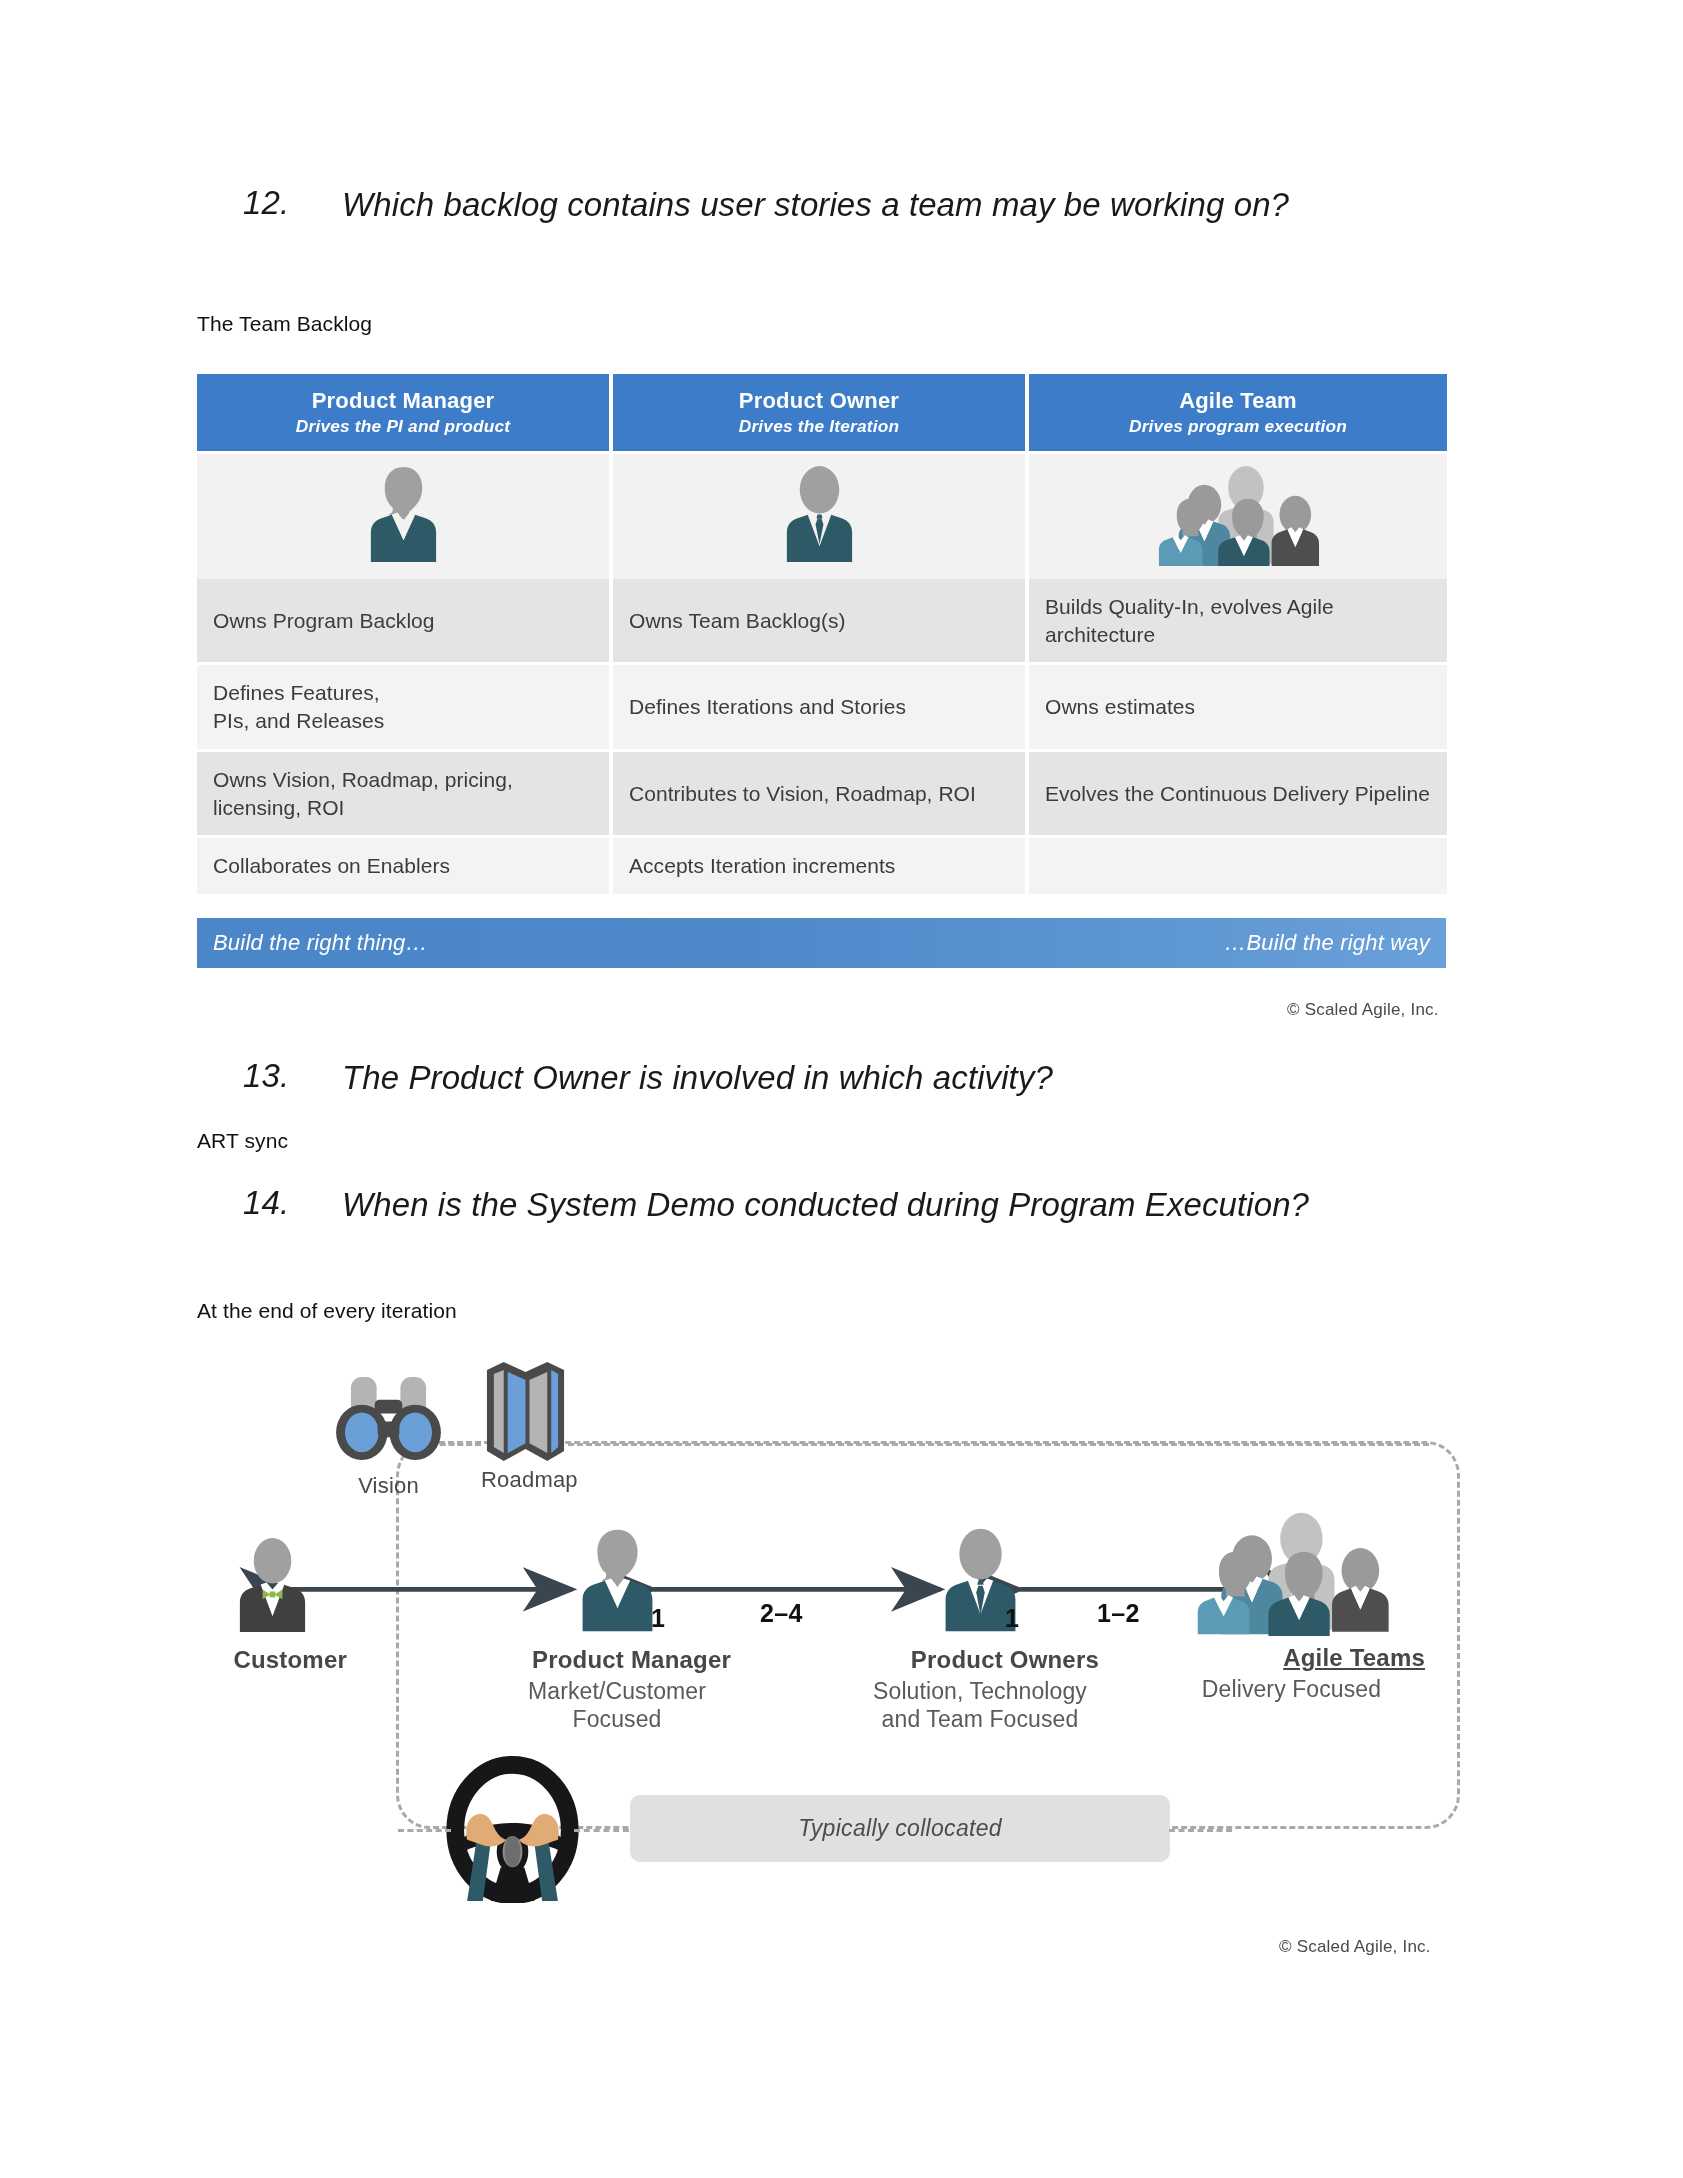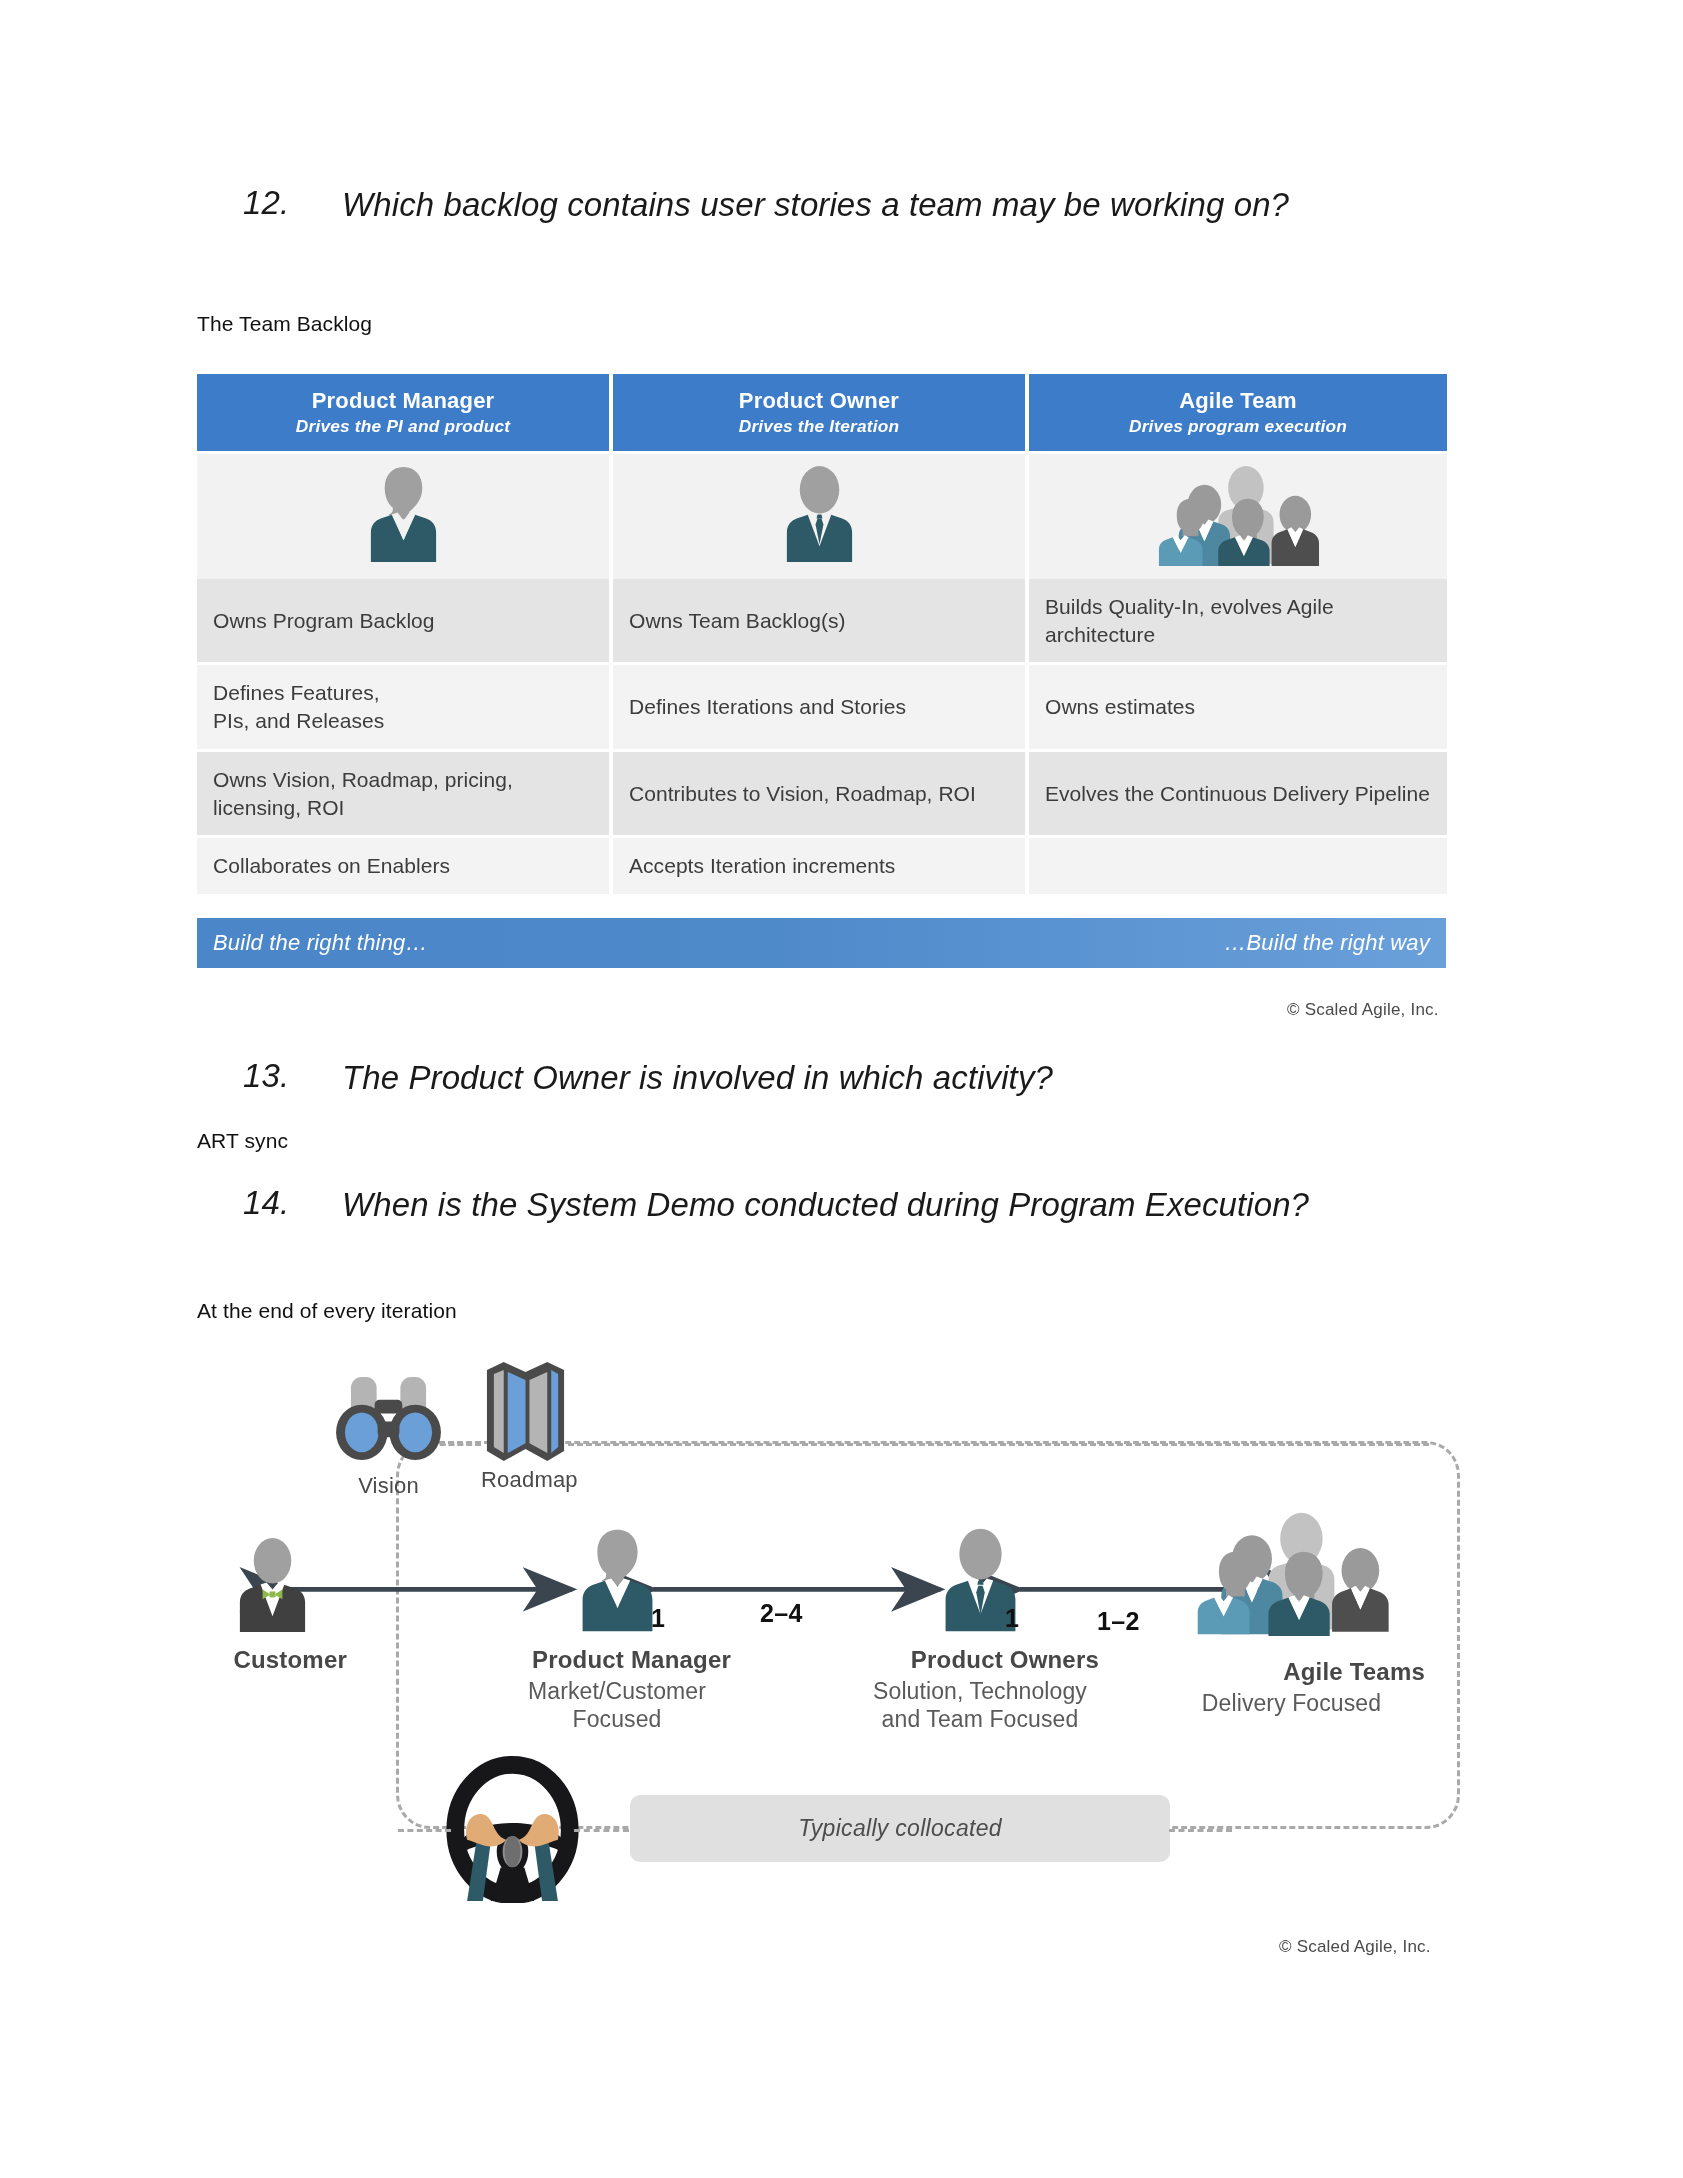--- a/index.html
+++ b/index.html
@@ -424,28 +424,28 @@
         <path d="M22 52c0-10 6-16 14-16s14 6 14 16c0 8-3 13-6 16l0 6 -16 0 0-6c-4-3-6-8-6-16z" fill="#9a9a9a"></path>
         <path d="M10 78c-4 2-6 5-6 10v18h44V88c0-5-2-8-6-10l-8-3 -8 16 -8-16z" fill="#5b9bb5"></path>
         <path d="M18 75l8 16 8-16 -4-2 -4 5 -4-5z" fill="#ffffff"></path>
         <path d="M78 54c0-11 7-18 16-18s16 7 16 18c0 9-4 15-7 18l0 5 -18 0 0-5c-4-3-7-9-7-18z" fill="#9a9a9a"></path>
         <path d="M72 78c-5 2-8 6-8 11v19h52V89c0-5-3-9-8-11l-9-3 -9 19 -9-19z" fill="#2d5a66"></path>
         <path d="M81 75l9 19 9-19 -5-2 -4 6 -4-6z" fill="#ffffff"></path>
         <ellipse cx="142" cy="52" rx="16" ry="19" fill="#9a9a9a"></ellipse>
         <path d="M126 70c-5 2-8 6-8 11v23h48V81c0-5-3-9-8-11l-8-3 -8 18 -8-18z" fill="#4e4e4e"></path>
         <path d="M134 67l8 18 8-18 -4-2 -4 5 -4-5z" fill="#ffffff"></path>
       </svg>
-      <div class="d2-role-title" style="margin-top:22px;">Agile Teams</div>
+      <div class="d2-role-title" style="margin-top:8px;text-decoration:underline;">Agile Teams</div>
       <div class="d2-role-sub" style="margin-top:3px;">Delivery Focused</div>
     </div>
 
     <div class="d2-count" style="left:463px; top:282px;">1</div>
     <div class="d2-count" style="left:572px; top:277px;">2–4</div>
     <div class="d2-count" style="left:817px; top:282px;">1</div>
-    <div class="d2-count" style="left:909px; top:285px;">1–2</div>
+    <div class="d2-count" style="left:909px; top:277px;">1–2</div>
 
     <div class="d2-item" style="left:255px; top:431px;">
       <svg width="139" height="150" viewBox="0 0 140 152">
         <ellipse cx="70" cy="78" rx="58" ry="66" fill="none" stroke="#17171a" stroke-width="18"></ellipse>
         <path d="M16 92 C30 64 110 64 124 92 L124 104 C110 86 30 86 16 104 Z" fill="#17171a"></path>
         <ellipse cx="70" cy="100" rx="16" ry="22" fill="#17171a"></ellipse>
         <ellipse cx="70" cy="100" rx="10" ry="16" fill="#8c8c8c"></ellipse>
         <path d="M62 100 a8 16 0 0 1 16 0 a8 16 0 0 1 -16 0" fill="#6e6e6e"></path>
         <path d="M58 116 L48 150 L92 150 L82 116 Z" fill="#17171a"></path>
         <path d="M24 150 L34 86 L48 90 L40 150 Z" fill="#2d5a66"></path>

